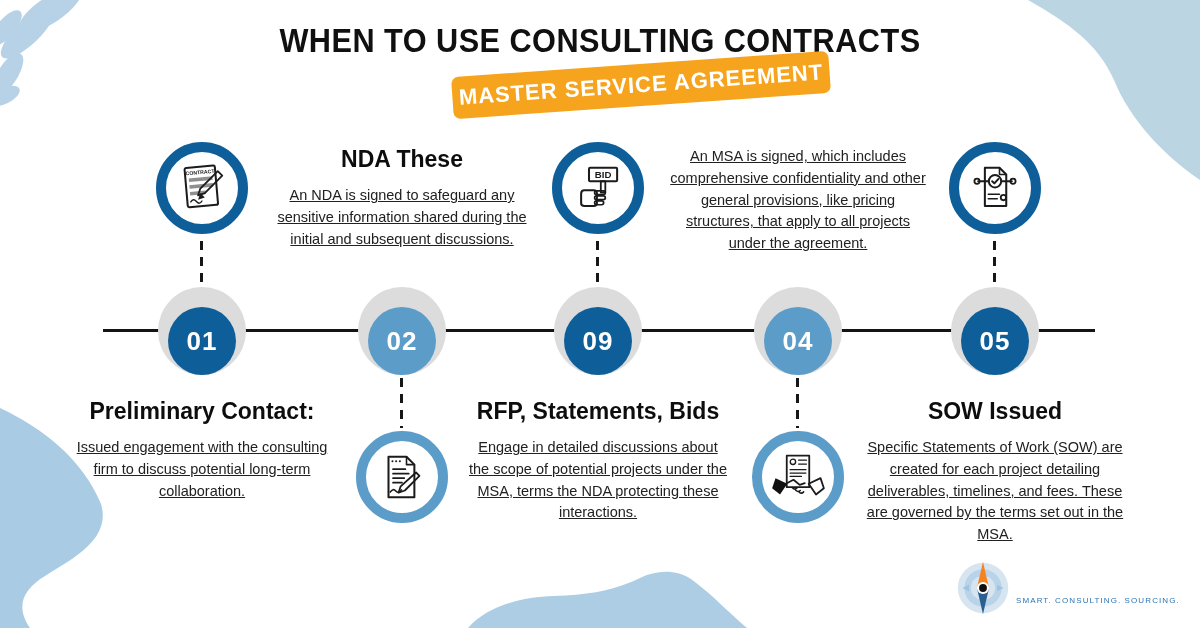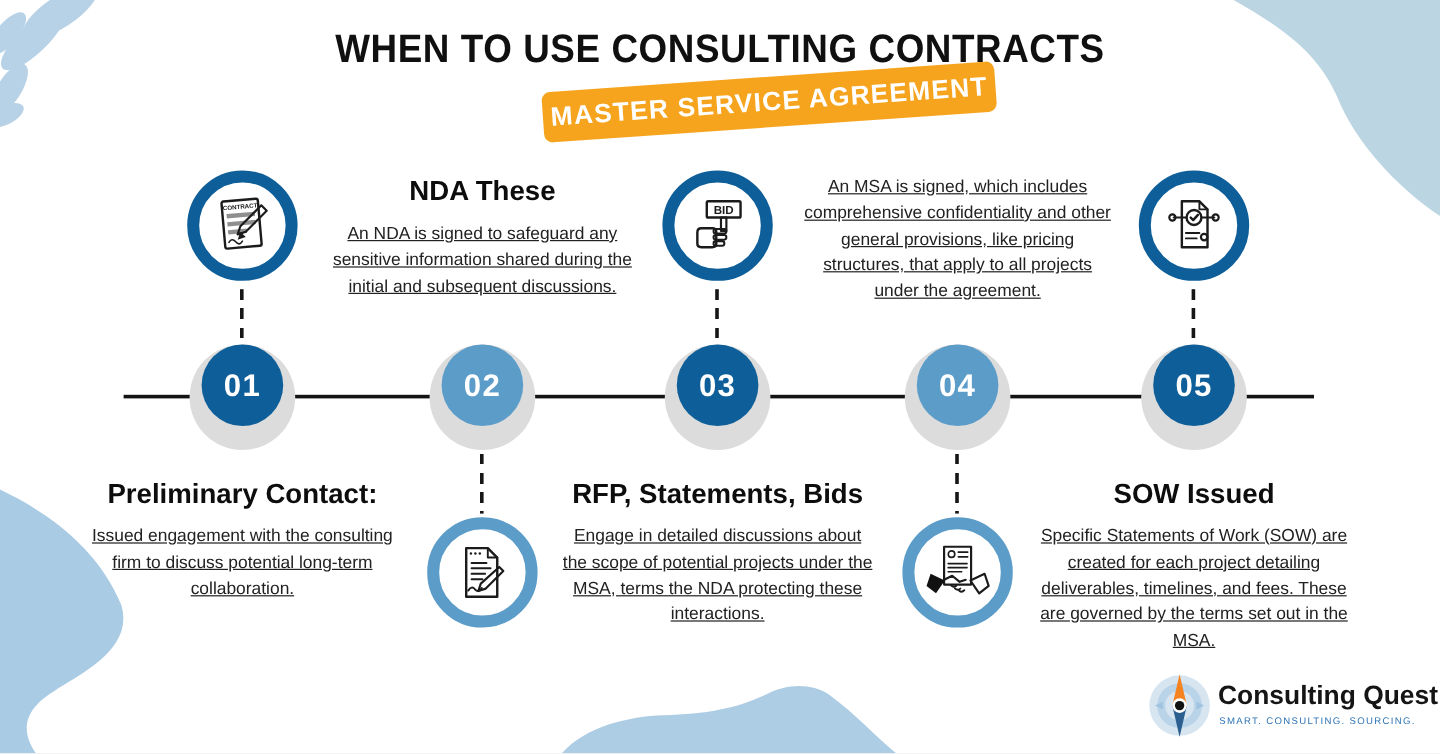--- a/index.html
+++ b/index.html
@@ -31,21 +31,21 @@
   .s1{--cx:202px;}
   .s2{--cx:402px;}
   .s3{--cx:598px;}
   .s4{--cx:798px;}
   .s5{--cx:995px;}
   .dark{--stepcolor:#0e5f99;}
   .light{--stepcolor:#5b9cc9;}
 
   .node{
     position:absolute;left:calc(var(--cx) - 44px);top:287px;width:88px;height:88px;
-    border-radius:50%;background:#dcdcdc;display:flex;align-items:flex-start;justify-content:center;
+    border-radius:50%;background:#dcdcdc;display:flex;align-items:flex-end;justify-content:center;
   }
   .node-inner{
     width:68px;height:68px;border-radius:50%;background:var(--stepcolor);
     display:flex;align-items:center;justify-content:center;
     color:#fff;font-size:26px;font-weight:bold;letter-spacing:1px;
   }
   .icon-circle{
     position:absolute;left:calc(var(--cx) - 46px);width:92px;height:92px;box-sizing:border-box;
     border:10px solid var(--stepcolor);border-radius:50%;background:#fff;
     display:flex;align-items:center;justify-content:center;
@@ -160,21 +160,21 @@
         <text x="28.5" y="15.3" font-size="8.6" font-weight="bold" text-anchor="middle" fill="#1b1b1b" font-family="Liberation Sans, sans-serif">BID</text>
         <rect x="26.5" y="18" width="4" height="10" fill="#fff" class="ic" stroke-width="1.6"></rect>
         <path d="M9 29 q0 -3 3 -3 h8 q3 0 3 2.5 v9 q0 2.5 -3 2.5 h-8 q-3 0 -3 -2.5 z" fill="#fff" class="ic" stroke-width="1.8"></path>
         <rect x="21" y="26.5" width="9.5" height="3.4" rx="1.7" fill="#fff" class="ic" stroke-width="1.5"></rect>
         <rect x="21" y="31" width="9.5" height="3.4" rx="1.7" fill="#fff" class="ic" stroke-width="1.5"></rect>
         <rect x="21" y="35.5" width="8" height="3.4" rx="1.7" fill="#fff" class="ic" stroke-width="1.5"></rect>
       </svg>
     </div>
     <div class="dash dash-top"></div>
     <div class="node">
-      <div class="node-inner">03</div>
+      <div class="node-inner">09</div>
     </div>
     <div class="text-block text-below">
       <h2 class="step-title">RFP, Statements, Bids</h2>
       <p class="step-desc">Engage in detailed discussions about the scope of potential projects under the MSA, terms the NDA protecting these interactions.</p>
     </div>
   </div>
 
   <div class="step s4 light">
     <div class="text-block text-above">
       <p class="step-desc">An MSA is signed, which includes comprehensive confidentiality and other general provisions, like pricing structures, that apply to all projects under the agreement.</p>
@@ -225,17 +225,16 @@
       <circle cx="30" cy="30" r="27" fill="#d7e5f1"></circle>
       <circle cx="30" cy="30" r="20" fill="#b9d3e8"></circle>
       <circle cx="30" cy="30" r="13" fill="#d7e5f1"></circle>
       <polygon points="8,30 15,26.5 15,33.5" fill="#9fc3e0"></polygon>
       <polygon points="52,30 45,26.5 45,33.5" fill="#9fc3e0"></polygon>
       <polygon points="30,2 36.5,30 23.5,30" fill="#f58322"></polygon>
       <polygon points="23.5,30 36.5,30 30,58" fill="#2a5f90"></polygon>
       <circle cx="30" cy="30" r="6.5" fill="#fff"></circle>
       <circle cx="30" cy="30" r="4.2" fill="#111"></circle>
     </svg>
-    <div class="brand-name">Consulting Quest</div>
     <div class="brand-tagline">SMART. CONSULTING. SOURCING.</div>
   </div>
 
 </div>
 
 </body></html>

